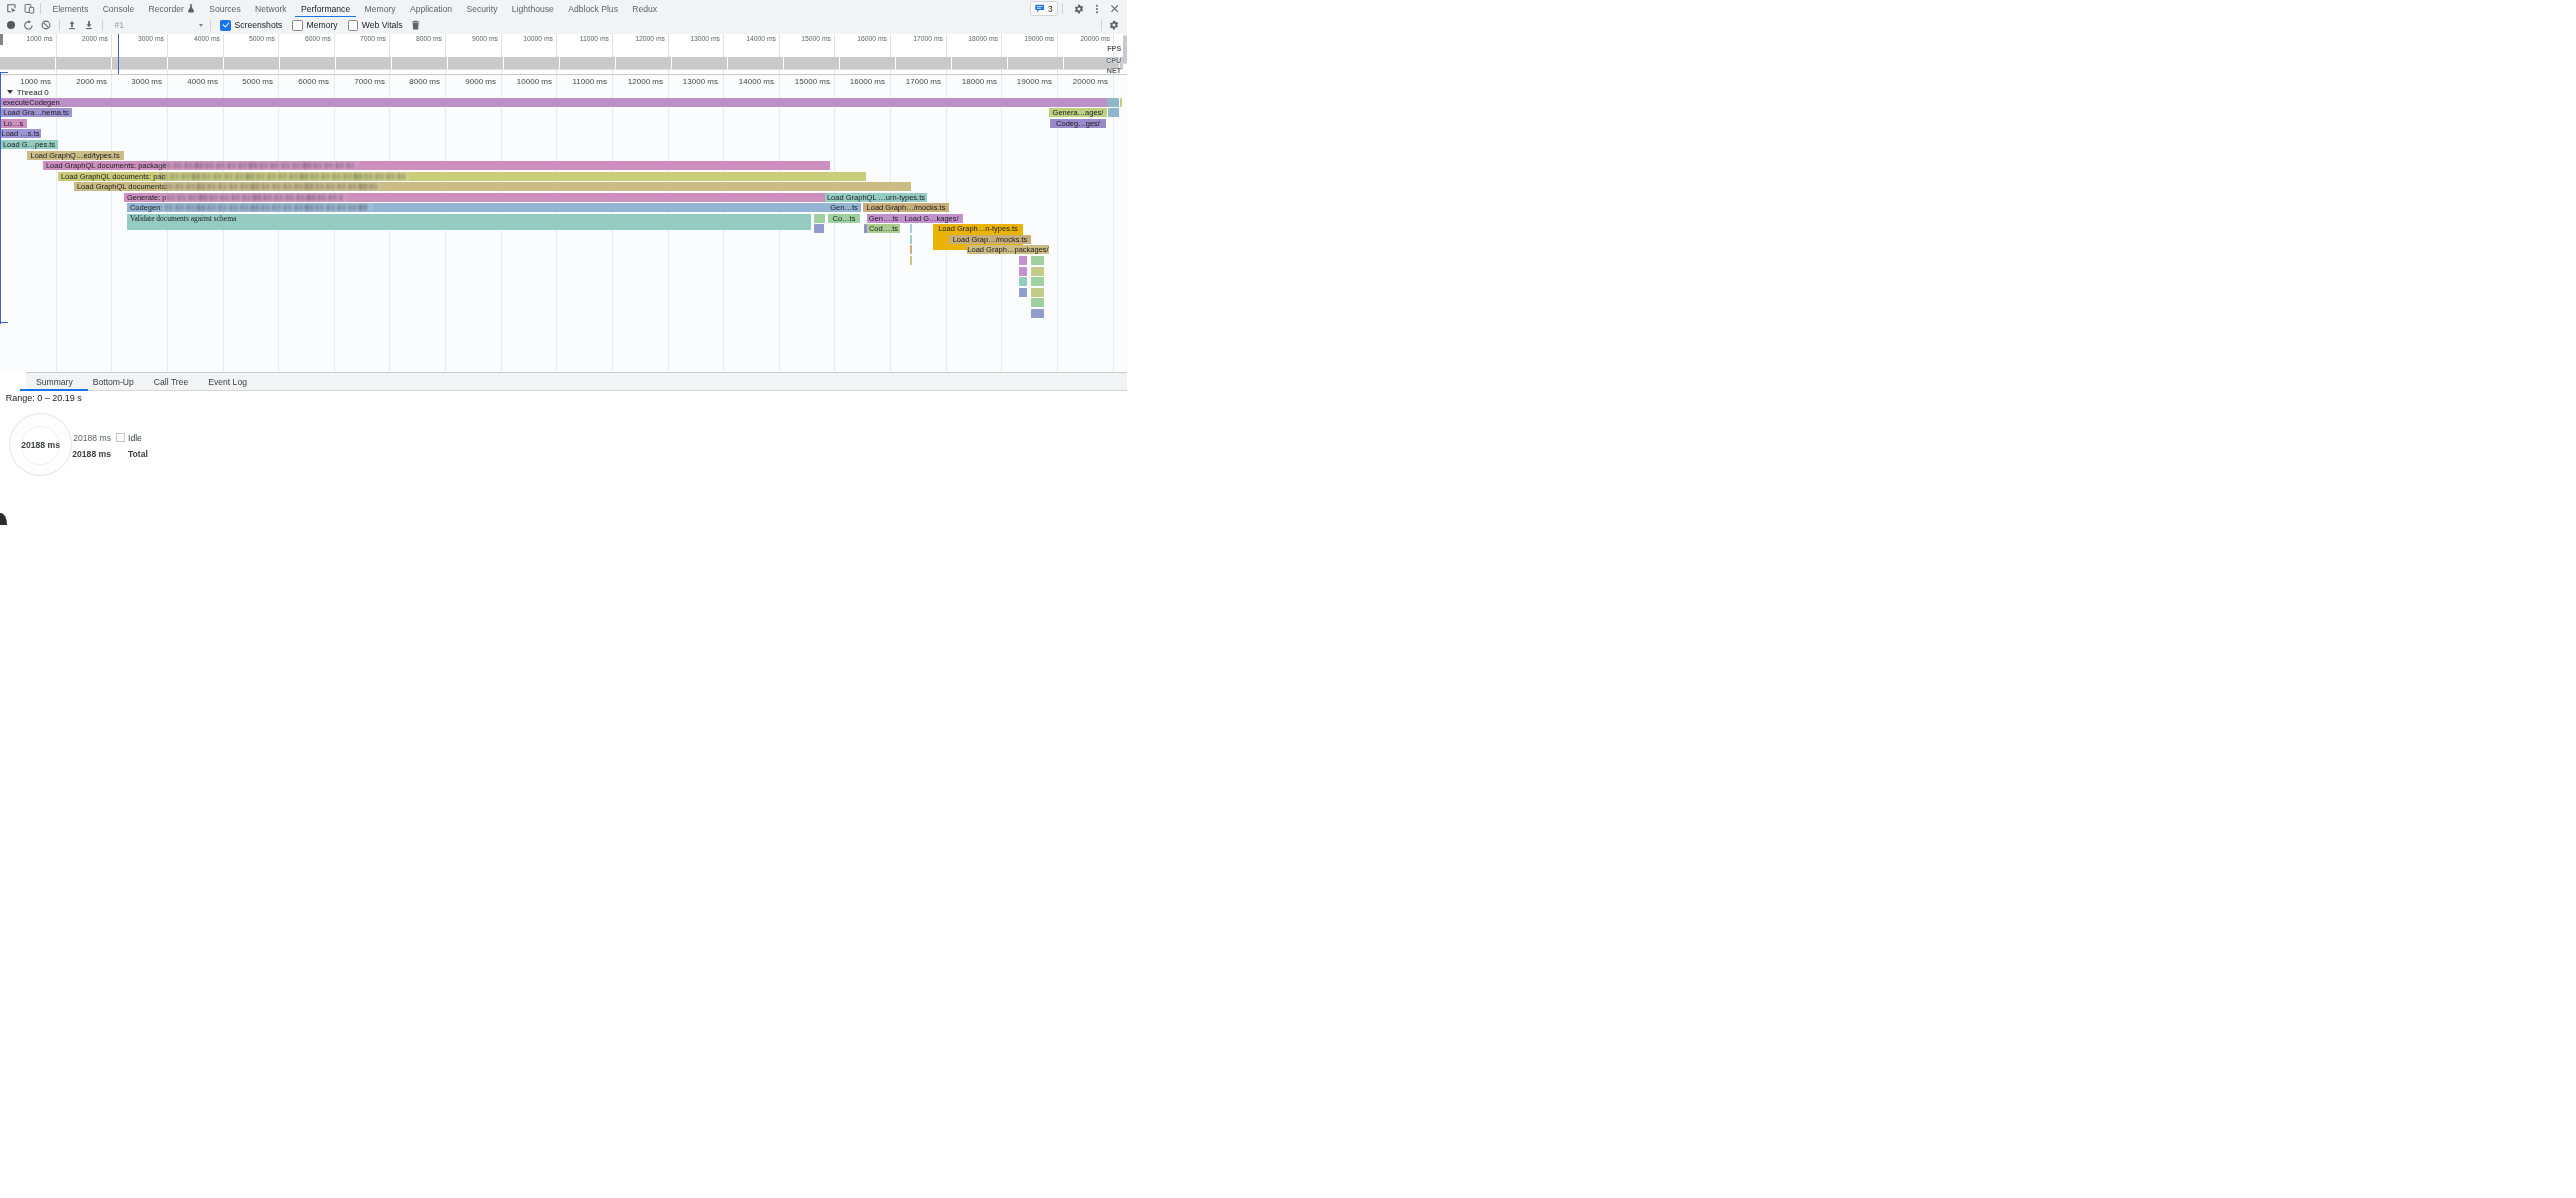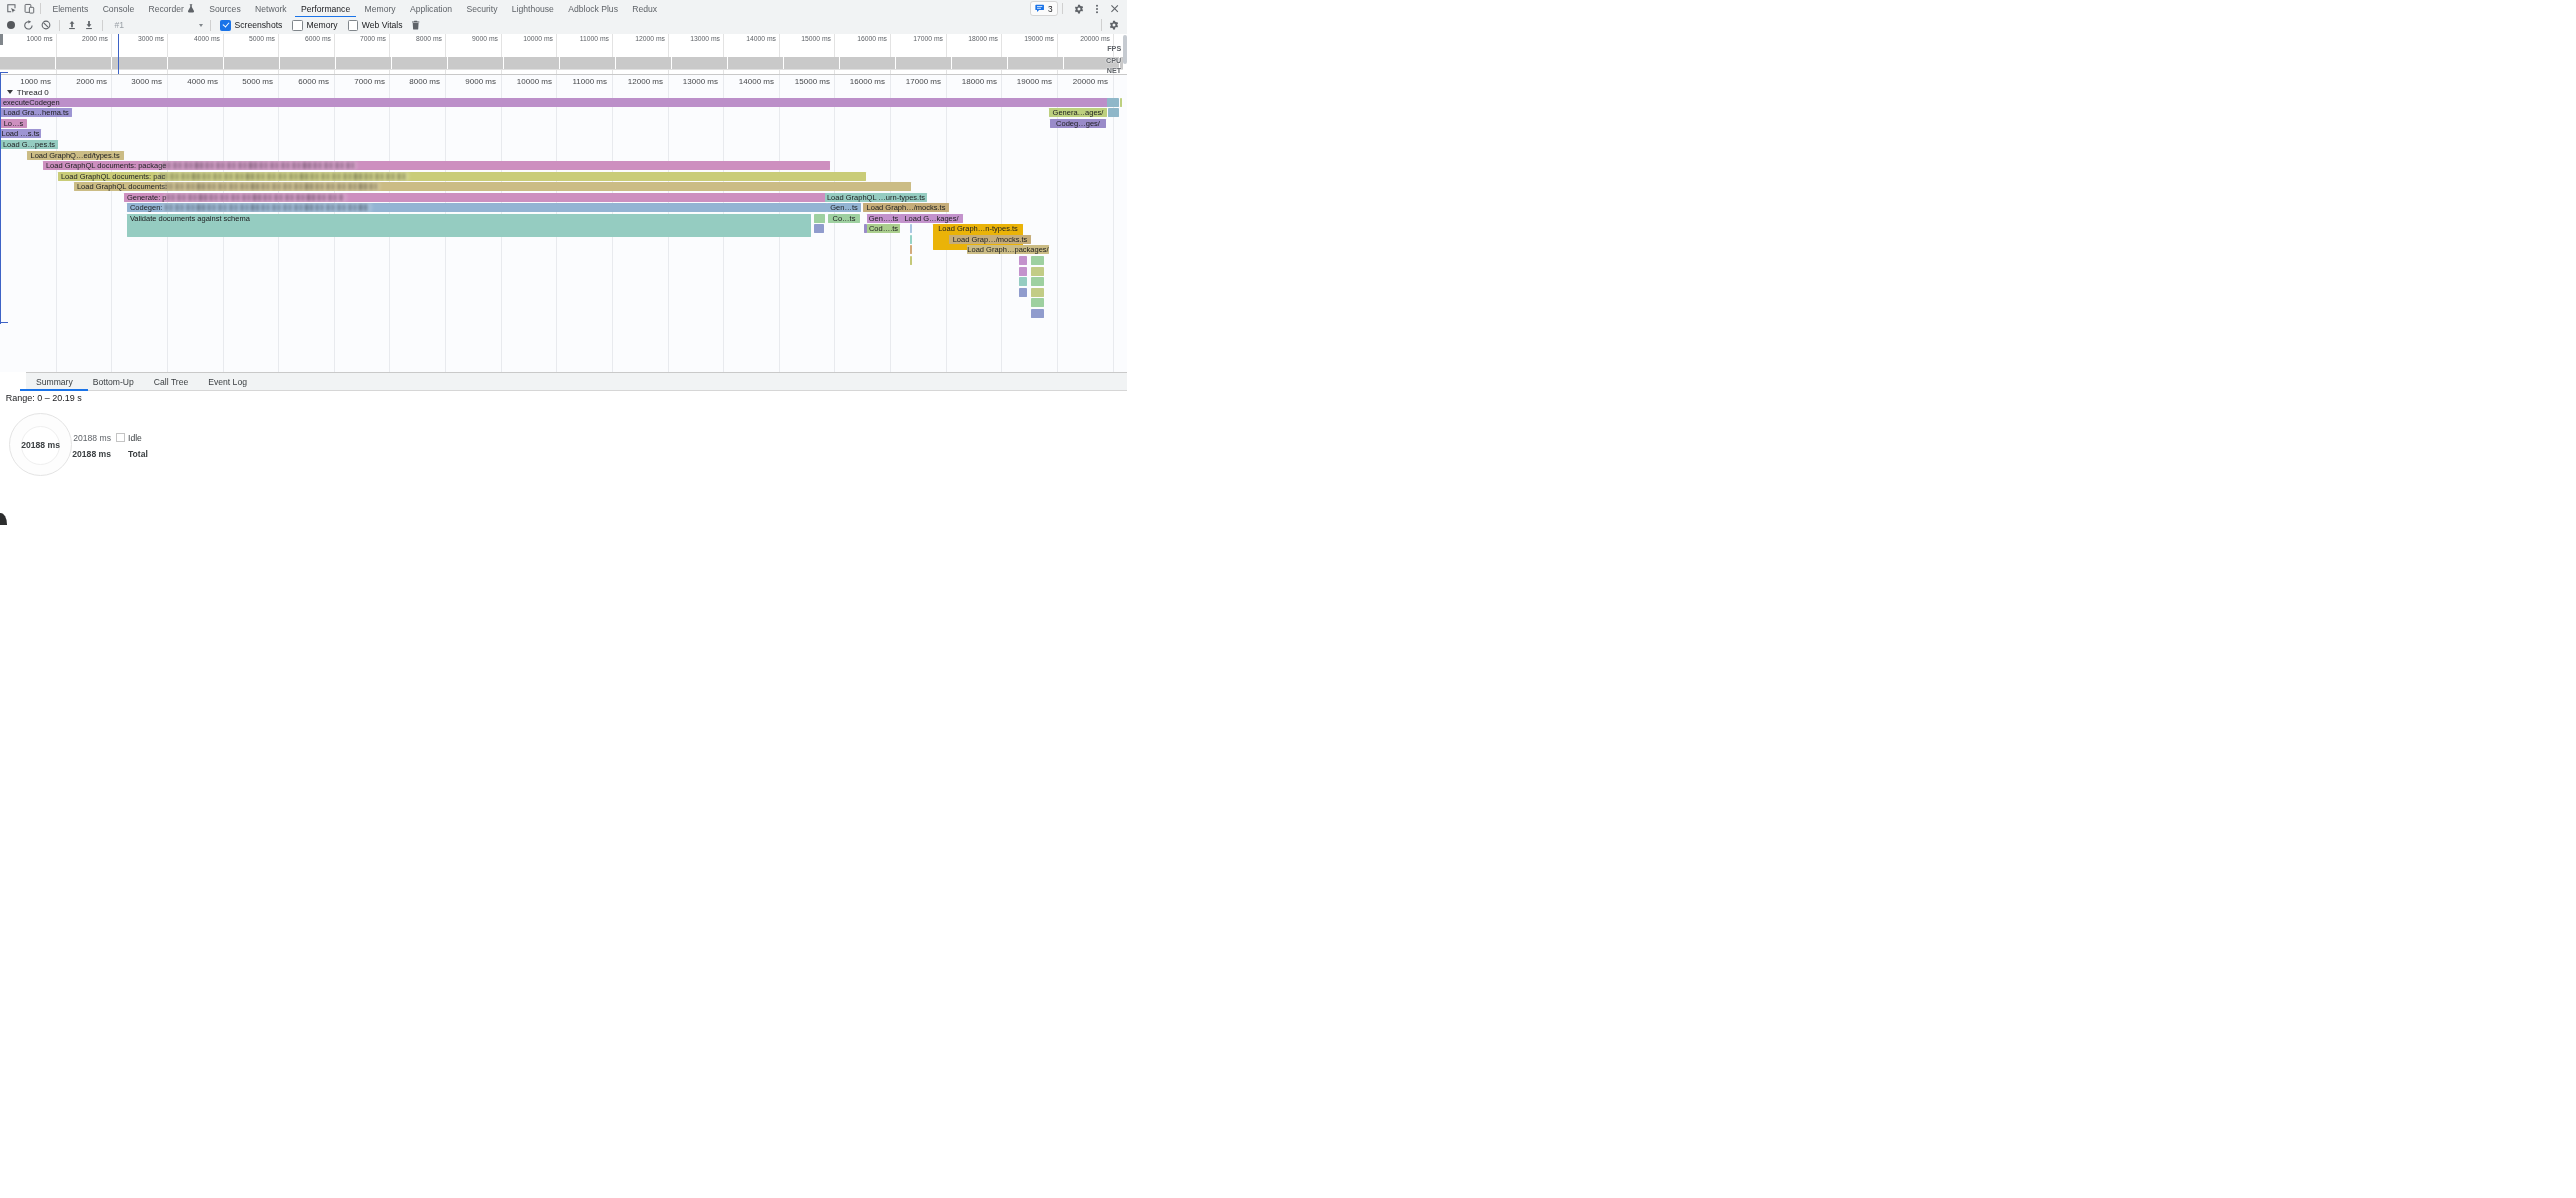--- a/index.html
+++ b/index.html
@@ -359,21 +359,21 @@
       <div class="bar abs center" style="left: 0px; top: 140px; width: 58px; height: 9.3px; background: rgb(149, 204, 193);"><span>Load G…pes.ts</span></div>
       <div class="bar abs center" style="left: 26.6px; top: 151px; width: 97px; height: 9.3px; background: rgb(203, 188, 133);"><span>Load GraphQ…ed/types.ts</span></div>
       <div class="bar abs left" style="left: 43px; top: 161px; width: 784px; height: 9.3px; background: rgb(205, 143, 191);"><span>Load GraphQL documents: package</span><div class="redact" style="left: 120px; width: 191px;"></div></div>
       <div class="bar abs left" style="left: 58px; top: 172px; width: 805px; height: 9.3px; background: rgb(201, 204, 120);"><span>Load GraphQL documents: pac</span><div class="redact" style="left: 102px; width: 246px;"></div></div>
       <div class="bar abs left" style="left: 74px; top: 182px; width: 834px; height: 9.3px; background: rgb(203, 188, 133);"><span>Load GraphQL documents:</span><div class="redact" style="left: 91px; width: 212px;"></div></div>
       <div class="bar abs left" style="left: 124px; top: 193px; width: 701px; height: 9.3px; background: rgb(205, 143, 191);"><span>Generate: p</span><div class="redact" style="left: 43px; width: 177px;"></div></div>
       <div class="bar abs center" style="left: 825px; top: 193px; width: 102px; height: 9.3px; background: rgb(149, 204, 193);"><span>Load GraphQL …urn-types.ts</span></div>
       <div class="bar abs left" style="left: 127px; top: 203px; width: 697px; height: 9.3px; background: rgb(147, 180, 211);"><span>Codegen:</span><div class="redact" style="left: 38px; width: 204px;"></div></div>
       <div class="bar abs center" style="left: 827px; top: 203px; width: 34px; height: 9.3px; background: rgb(147, 180, 211);"><span>Gen…ts</span></div>
       <div class="bar abs center" style="left: 863px; top: 203px; width: 86px; height: 9.3px; background: rgb(198, 173, 121);"><span>Load Graph…/mocks.ts</span></div>
-      <div class="bar abs left" style="left: 127px; top: 214px; width: 681px; height: 23px; background: rgb(149, 204, 193);"><span>Validate documents against schema</span></div>
+      <div class="bar abs left" style="left: 127px; top: 214px; width: 681px; height: 16px; background: rgb(149, 204, 193); font-family: Liberation Serif, serif;"><span>Validate documents against schema</span></div>
       <div class="bar abs center" style="left: 814px; top: 214px; width: 10.6px; height: 9.3px; background: rgb(158, 208, 160);"></div>
       <div class="bar abs center" style="left: 828px; top: 214px; width: 32px; height: 9.3px; background: rgb(158, 208, 160);"><span>Co…ts</span></div>
       <div class="bar abs center" style="left: 867px; top: 214px; width: 33px; height: 9.3px; background: rgb(195, 146, 204);"><span>Gen….ts</span></div>
       <div class="bar abs center" style="left: 900px; top: 214px; width: 63px; height: 9.3px; background: rgb(195, 146, 204);"><span>Load G…kages/</span></div>
       <div class="bar abs center" style="left: 814px; top: 224px; width: 10px; height: 9.3px; background: rgb(144, 156, 205);"></div>
       <div class="bar abs center" style="left: 864px; top: 224px; width: 2.5px; height: 9.3px; background: rgb(153, 139, 201);"></div>
       <div class="bar abs center" style="left: 867px; top: 224px; width: 33px; height: 9.3px; background: rgb(170, 206, 141);"><span>Cod….ts</span></div>
       <div class="bar abs center" style="left: 910px; top: 224px; width: 1.9px; height: 9.3px; background: rgb(169, 198, 226);"></div>
       <div class="bar abs center" style="left: 933px; top: 224px; width: 90px; height: 26px; background: #eab308;"><span>Load Graph…n-types.ts</span></div>
       <div class="bar abs center" style="left: 910px; top: 235px; width: 1.9px; height: 9.3px; background: rgb(149, 210, 197);"></div>

